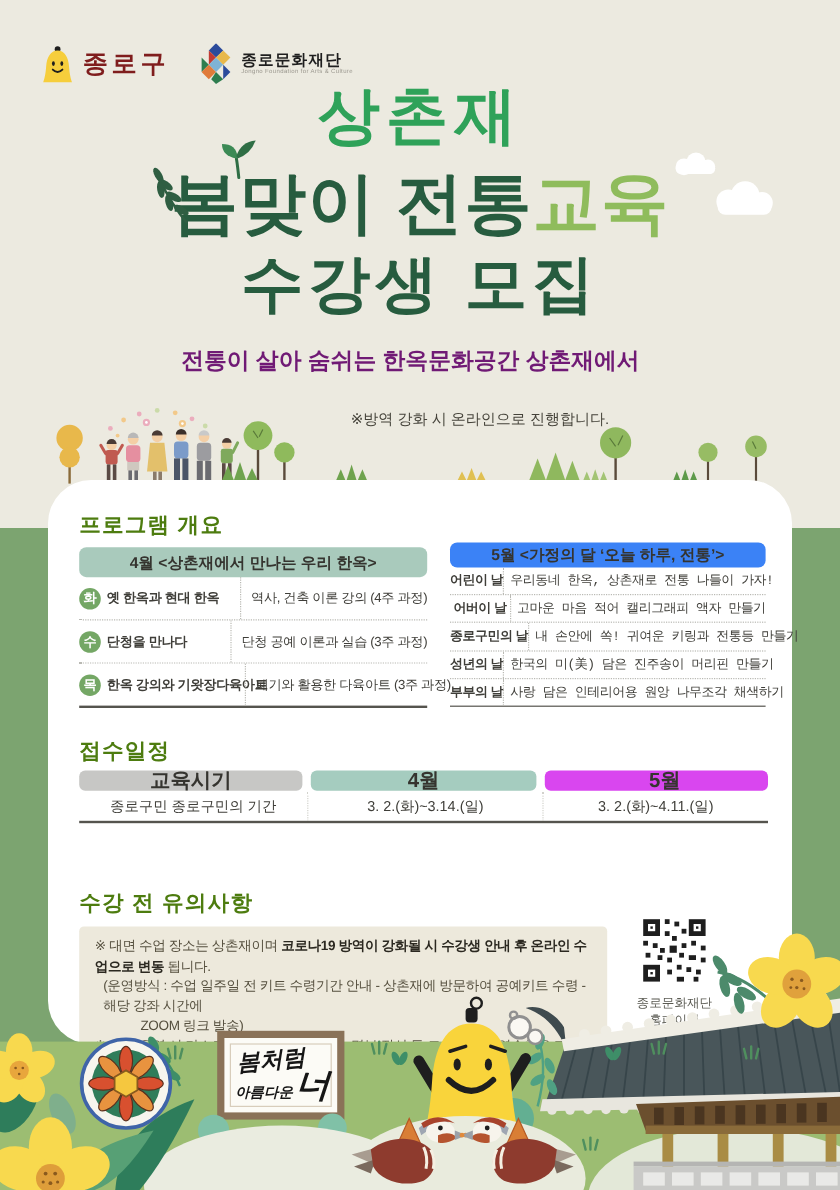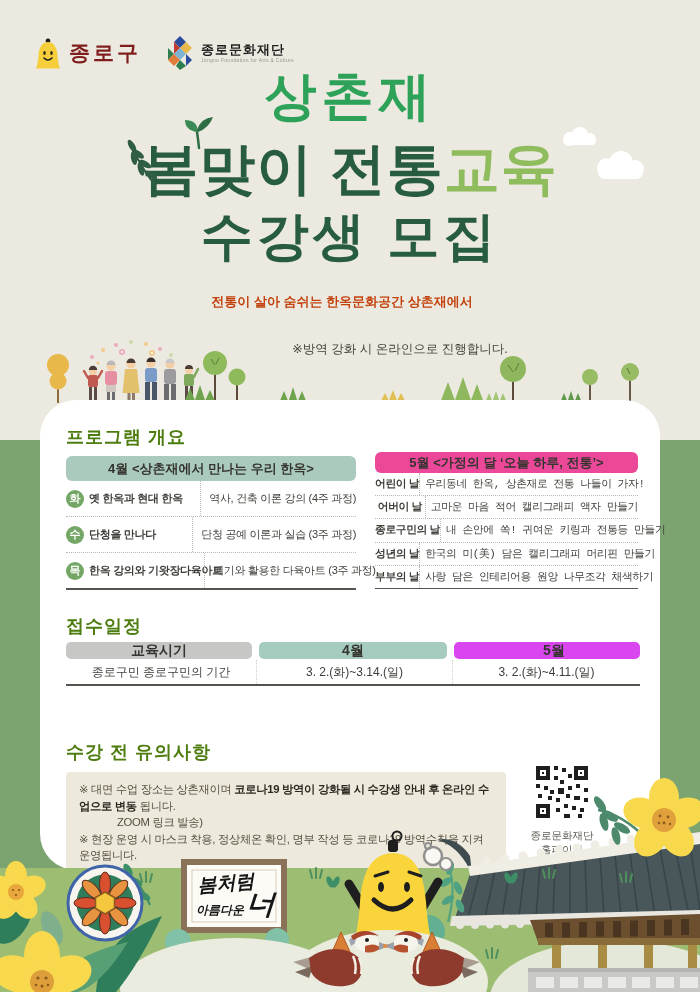--- a/index.html
+++ b/index.html
@@ -15,21 +15,21 @@
   .logo2-main{font-size:13px;font-weight:800;color:#1E1E1E;letter-spacing:1px;line-height:1.15;}
   .logo2-sub{font-size:5px;color:#9a978e;letter-spacing:.3px;}
 
   
   .t-line{position:absolute;left:0;width:700px;text-align:center;font-weight:800;}
   .t1{top:62px;font-size:52px;color:#2FA259;letter-spacing:5px;}
   .t2{top:132px;font-size:56px;letter-spacing:1px;}
   .t2 .dark{color:#275C3F;} .t2 .light{color:#8FBC5C;}
   .t3{top:202px;font-size:52px;color:#275C3F;letter-spacing:4px;}
   .intro{position:absolute;top:289px;left:0;width:684px;text-align:center;
-    font-size:13px;font-weight:600;color:#c2410c;line-height:26px;}
+    font-size:19px;font-weight:600;color:#701a75;line-height:26px;}
   .intro-note{position:absolute;top:341px;left:280px;width:240px;text-align:center;
     font-size:12.5px;color:#45433A;}
 
   
   .card{position:absolute;left:40px;top:400px;width:620px;height:470px;background:#fff;border-radius:36px;}
   .sec-title{position:absolute;font-size:18px;font-weight:800;color:#4d7c0f;letter-spacing:1px;}
 
   
   .tbl-apr{position:absolute;left:26px;top:56px;width:290px;font-size:11px;letter-spacing:-.3px;}
   .hd{height:25px;border-radius:6px;display:flex;align-items:center;justify-content:center;
@@ -38,32 +38,32 @@
   .tbl-apr .tbody{border-bottom:2px solid #55544E;}
   .tbl-apr .row{display:flex;align-items:stretch;height:35px;}
   .tbl-apr .row + .row{border-top:1px dotted #B9B9B3;}
   .tbl-apr .name{width:138px;display:flex;align-items:center;gap:5px;font-weight:700;white-space:nowrap;}
   .day-badge{width:18px;height:18px;border-radius:50%;background:#74A765;color:#fff;font-size:11px;
     font-weight:700;display:flex;align-items:center;justify-content:center;flex:none;letter-spacing:0;}
   .tbl-apr .desc{flex:1;border-left:1px dotted #B9B9B3;padding-left:8px;display:flex;align-items:center;white-space:nowrap;}
 
   
   .tbl-may{position:absolute;left:335px;top:52px;width:263px;font-size:10.8px;letter-spacing:-.4px;}
-  .tbl-may .hd{background:#ec4899;height:21px;}
+  .tbl-may .hd{background:#3b82f6;height:21px;}
   .tbl-may .tbody{border-bottom:1.5px solid #55544E;}
   .tbl-may .row{display:flex;align-items:stretch;height:22.2px;}
   .tbl-may .row + .row{border-top:1px dotted #B9B9B3;}
   .tbl-may .label{width:66px;display:flex;align-items:center;justify-content:center;font-weight:700;white-space:nowrap;}
   .tbl-may .desc{flex:1;border-left:1px dotted #B9B9B3;padding-left:5px;display:flex;align-items:center;white-space:nowrap;font-family:Liberation Mono, monospace;}
 
   
   .sched{position:absolute;left:26px;top:242px;width:574px;font-size:12px;}
   .sched .heads{display:flex;gap:7px;}
   .sched .heads div{height:17px;border-radius:5px;display:flex;align-items:center;justify-content:center;
-    font-size:14px;font-weight:800;color:#35342F;}
+    font-size:17px;font-weight:800;color:#35342F;}
   .sh1{width:186px;background:#C7C7C5;} .sh2{width:188px;background:#A5CCBF;} .sh3{flex:1;background:#d946ef;padding-left:14px;}
   .sched .tbody{border-bottom:2px solid #55544E;margin-top:1px;}
   .sched .row{display:flex;align-items:stretch;height:24px;}
   .sched .row + .row{border-top:1px dotted #B9B9B3;}
   .sc1{width:190px;display:flex;align-items:center;justify-content:center;}
   .sc2{width:195px;display:flex;align-items:center;justify-content:center;border-left:1px dotted #D2D2CC;}
   .sc3{flex:1;display:flex;align-items:center;justify-content:center;border-left:1px dotted #D2D2CC;}
 
   
   .notice-box{position:absolute;left:26px;top:372px;width:414px;background:#EDE9DC;border-radius:4px;
@@ -298,21 +298,21 @@
         <div class="row">
             <div class="label">어버이 날</div>
             <div class="desc">고마운 마음 적어 캘리그래피 액자 만들기</div>
           </div>
         <div class="row">
             <div class="label">종로구민의 날</div>
             <div class="desc">내 손안에 쏙! 귀여운 키링과 전통등 만들기</div>
           </div>
         <div class="row">
             <div class="label">성년의 날</div>
-            <div class="desc">한국의 미(美) 담은 캘리그래피 머리핀 만들기</div>
+            <div class="desc">한국의 미(美) 담은 진주송이 머리핀 만들기</div>
           </div>
         <div class="row">
             <div class="label">부부의 날</div>
             <div class="desc">사랑 담은 인테리어용 원앙 나무조각 채색하기</div>
           </div>
       </div>
     </div>
 
     <div class="sec-title" style="left:26px;top:214px">접수일정</div>
     <div class="sched">
@@ -326,20 +326,21 @@
           <div class="sc1">종로구민 종로구민의 기간</div>
           <div class="sc2">3. 2.(화)~3.14.(일)</div>
           <div class="sc3">3. 2.(화)~4.11.(일)</div>
         </div>
       </div>
     </div>
 
     <div class="sec-title" style="left:26px;top:340px">수강 전 유의사항</div>
     <div class="notice-box">
       <div><span>※ 대면 수업 장소는 상촌재이며 </span><b>코로나19 방역이 강화될 시 수강생 안내 후 온라인 수업으로 변동</b><span> 됩니다.</span></div>
+      <div class="nl2">(운영방식 : 수업 일주일 전 키트 수령기간 안내 - 상촌재에 방문하여 공예키트 수령 - 해당 강좌 시간에</div>
       <div class="nl3">ZOOM 링크 발송)</div>
       <div>※ 현장 운영 시 마스크 착용, 정상체온 확인, 명부 작성 등 코로나19 방역수칙을 지켜 운영됩니다.</div>
     </div>
 
     <div class="qr-wrap">
       <svg width="56" height="56" viewBox="0 0 56 56">
         <rect x="0" y="0" width="56" height="56" fill="#fff"></rect>
         <g fill="#1E1E1E">
           <rect x="2" y="2" width="14" height="14"></rect>
             <rect x="40" y="2" width="14" height="14"></rect>

